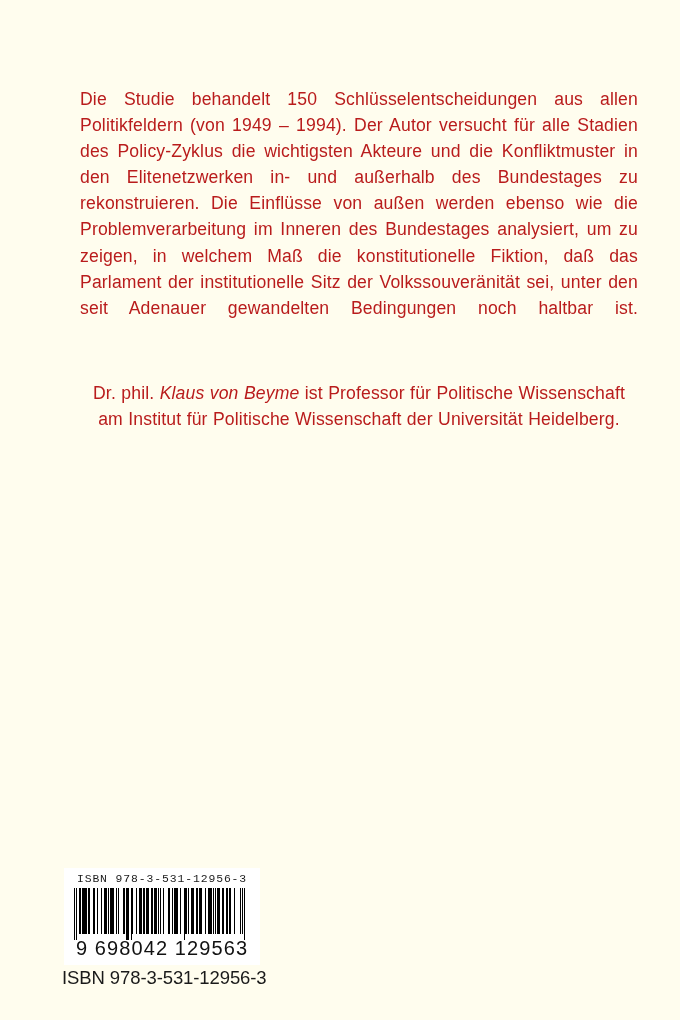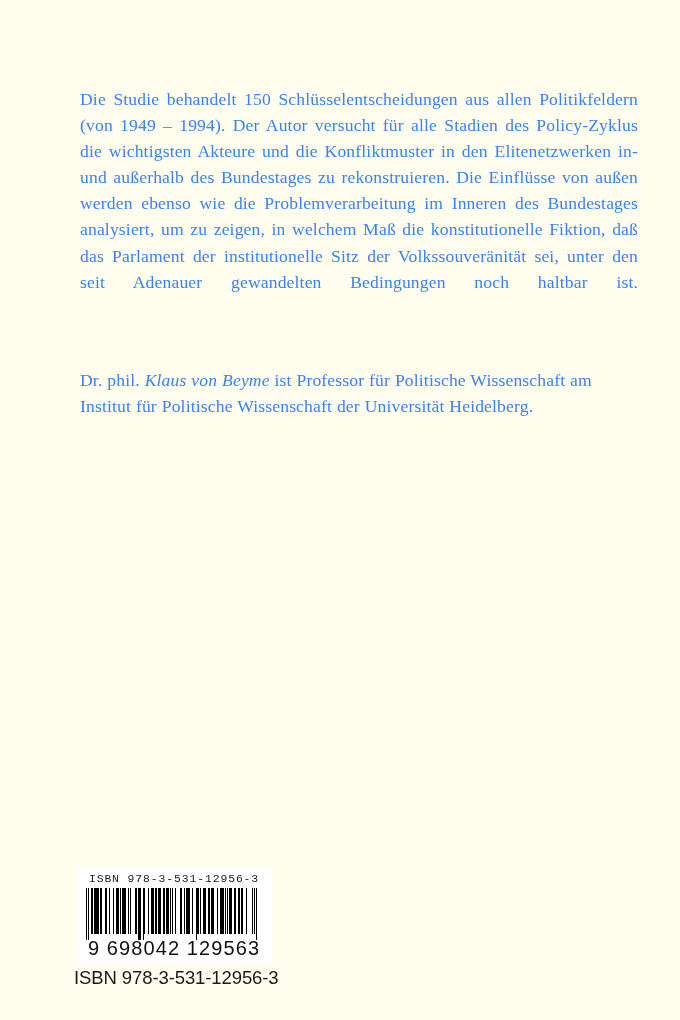--- a/index.html
+++ b/index.html
@@ -25,54 +25,54 @@
 
   
   .blurb {
     position: absolute;
     left: 80px;
     top: 86px;
     width: 558px;
   }
 
   .para {
-    color: #3b82f6;
-    font-family: Liberation Serif, serif;
+    color: #b91c1c;
+    font-family: Liberation Sans, sans-serif;
     font-size: 17.6px;
     line-height: 26.1px;
     text-align: justify;
     text-justify: inter-word;
     letter-spacing: 0.15px;
     word-spacing: 0.3px;
     margin: 0;
     -webkit-font-smoothing: antialiased;
   }
 
   .para.first {
     text-align: justify;
   }
   .para.first::after {
     content: "";
     display: inline-block;
     width: 100%;
   }
 
   .para-author {
-    margin-top: 46px;
-    text-align: left;
+    margin-top: 33px;
+    text-align: center;
   }
 
   .author-name {
     font-style: italic;
   }
 
   
   .barcode-block {
     position: absolute;
-    left: 76px;
+    left: 64px;
     top: 868px;
     width: 196px;
   }
 
   .barcode-white {
     background: #ffffff;
     width: 196px;
     padding: 0;
     position: relative;
     height: 97px;

